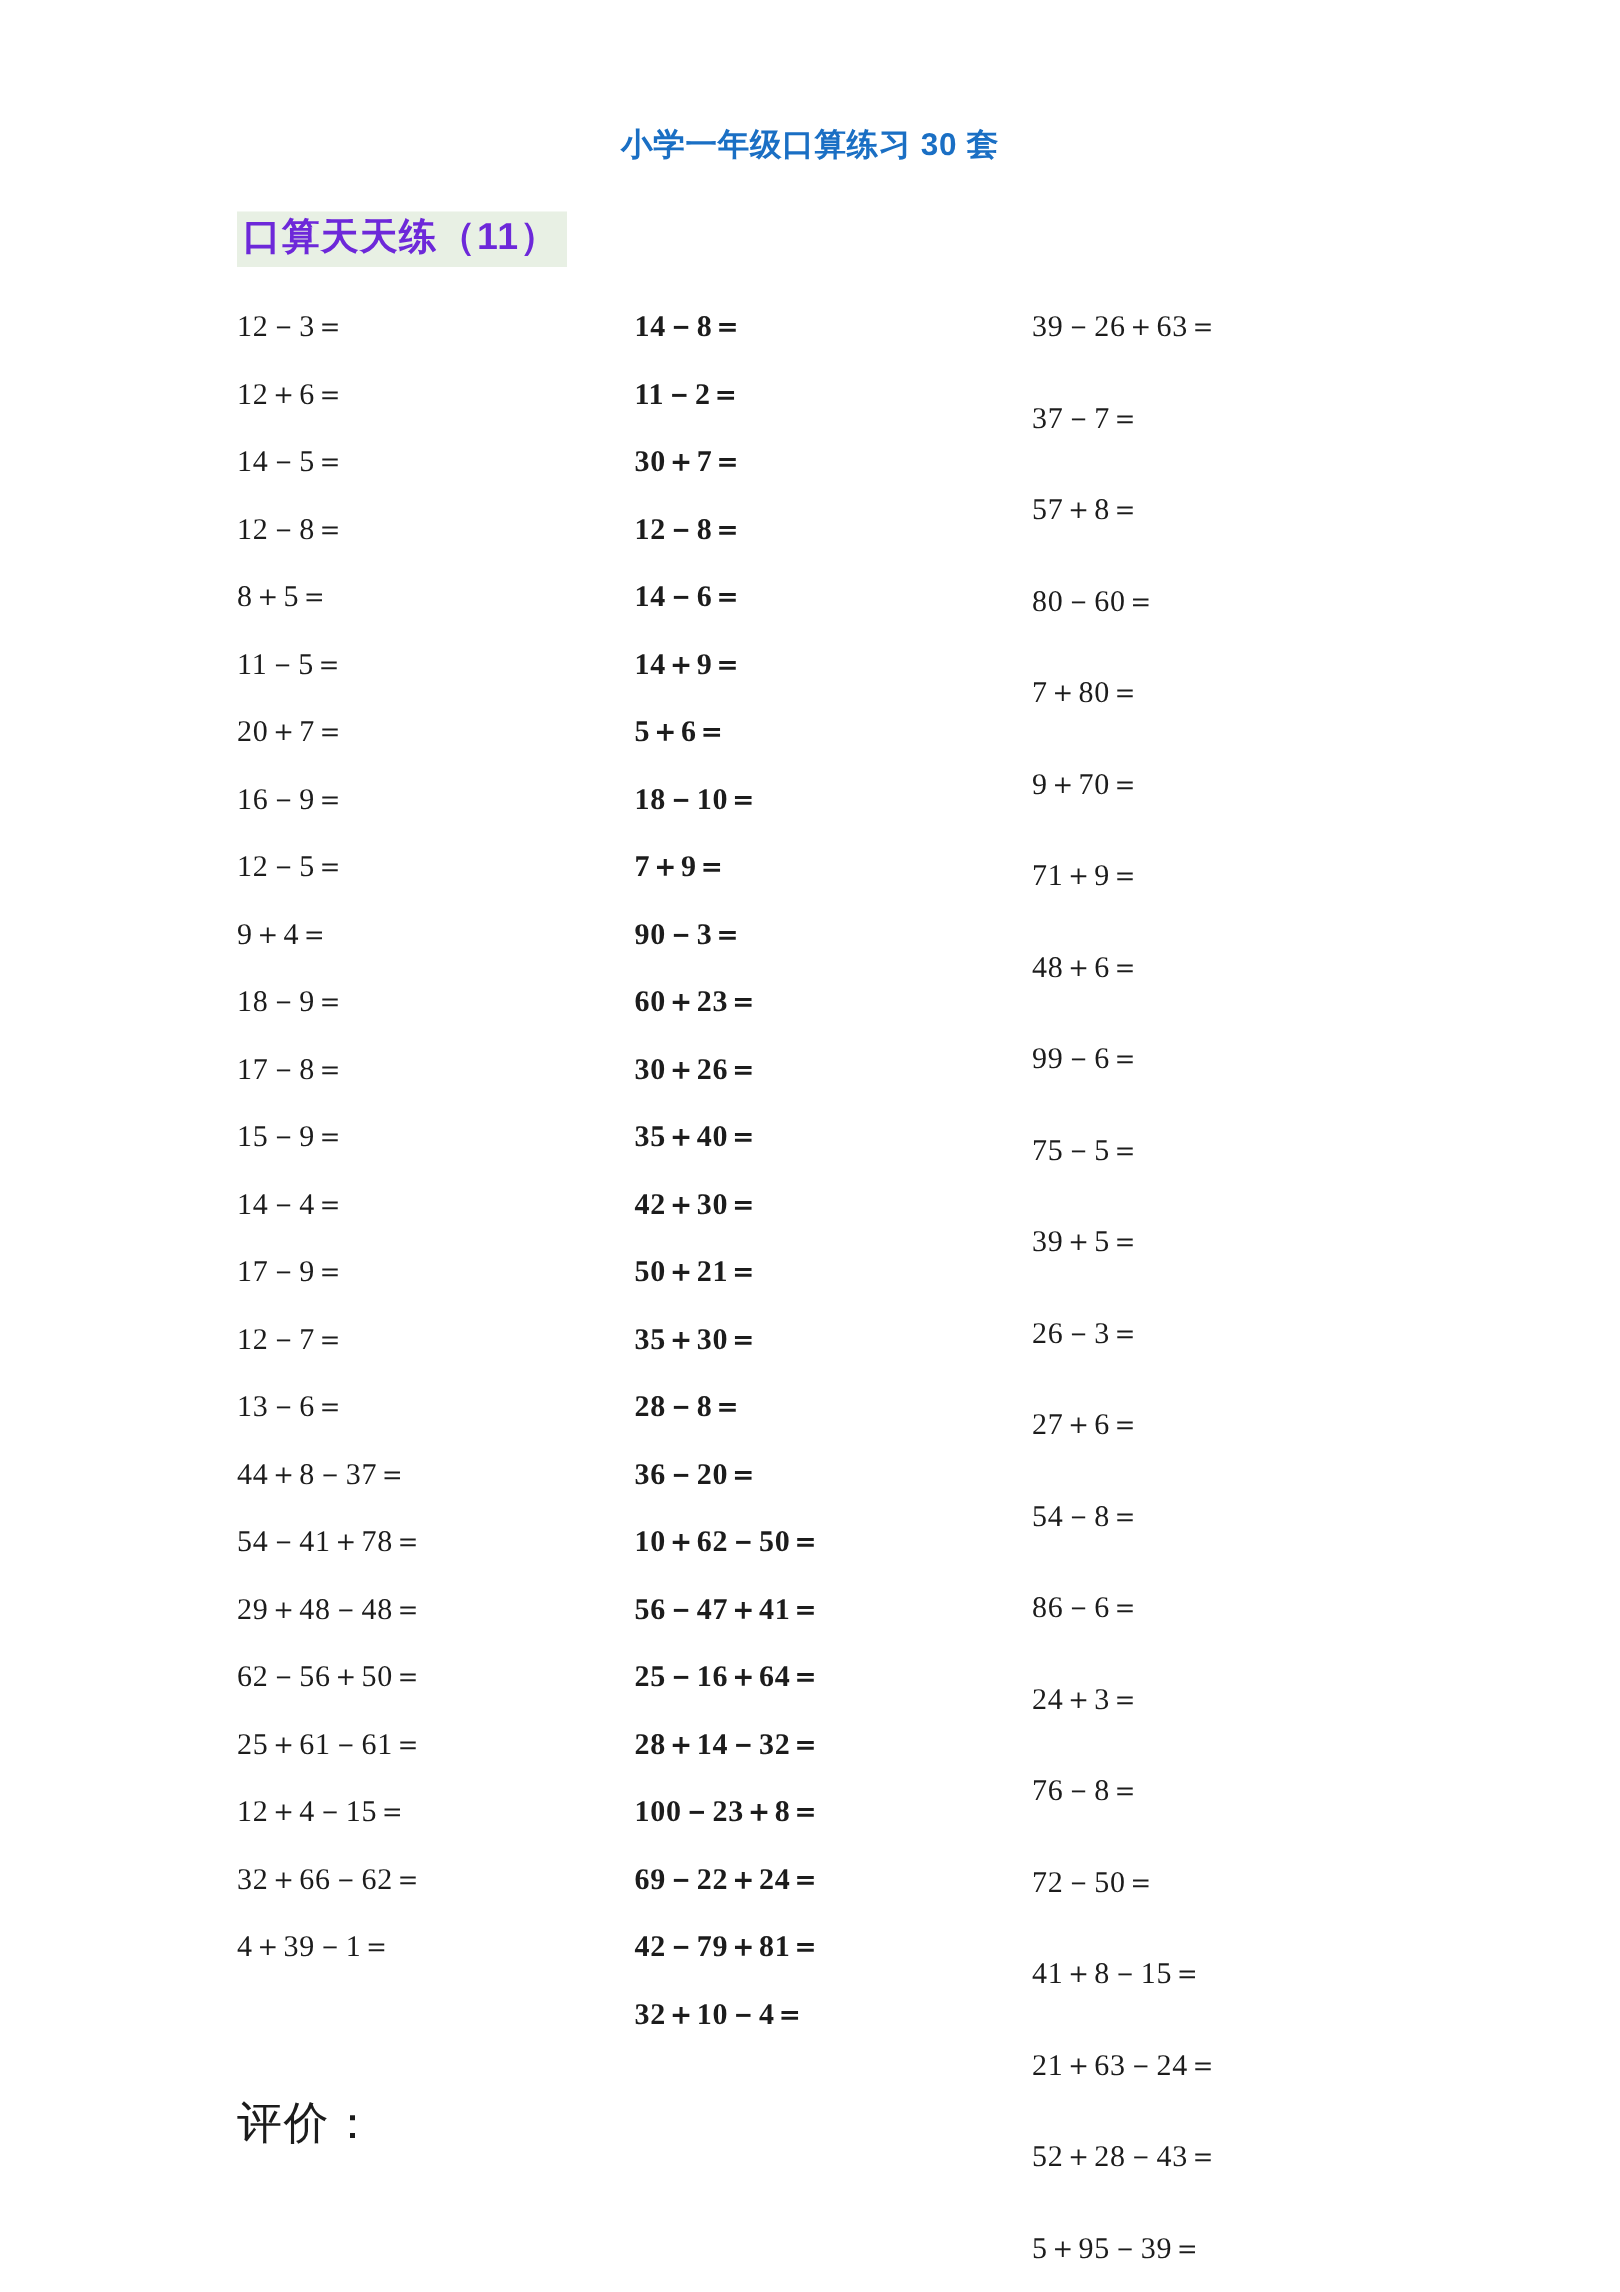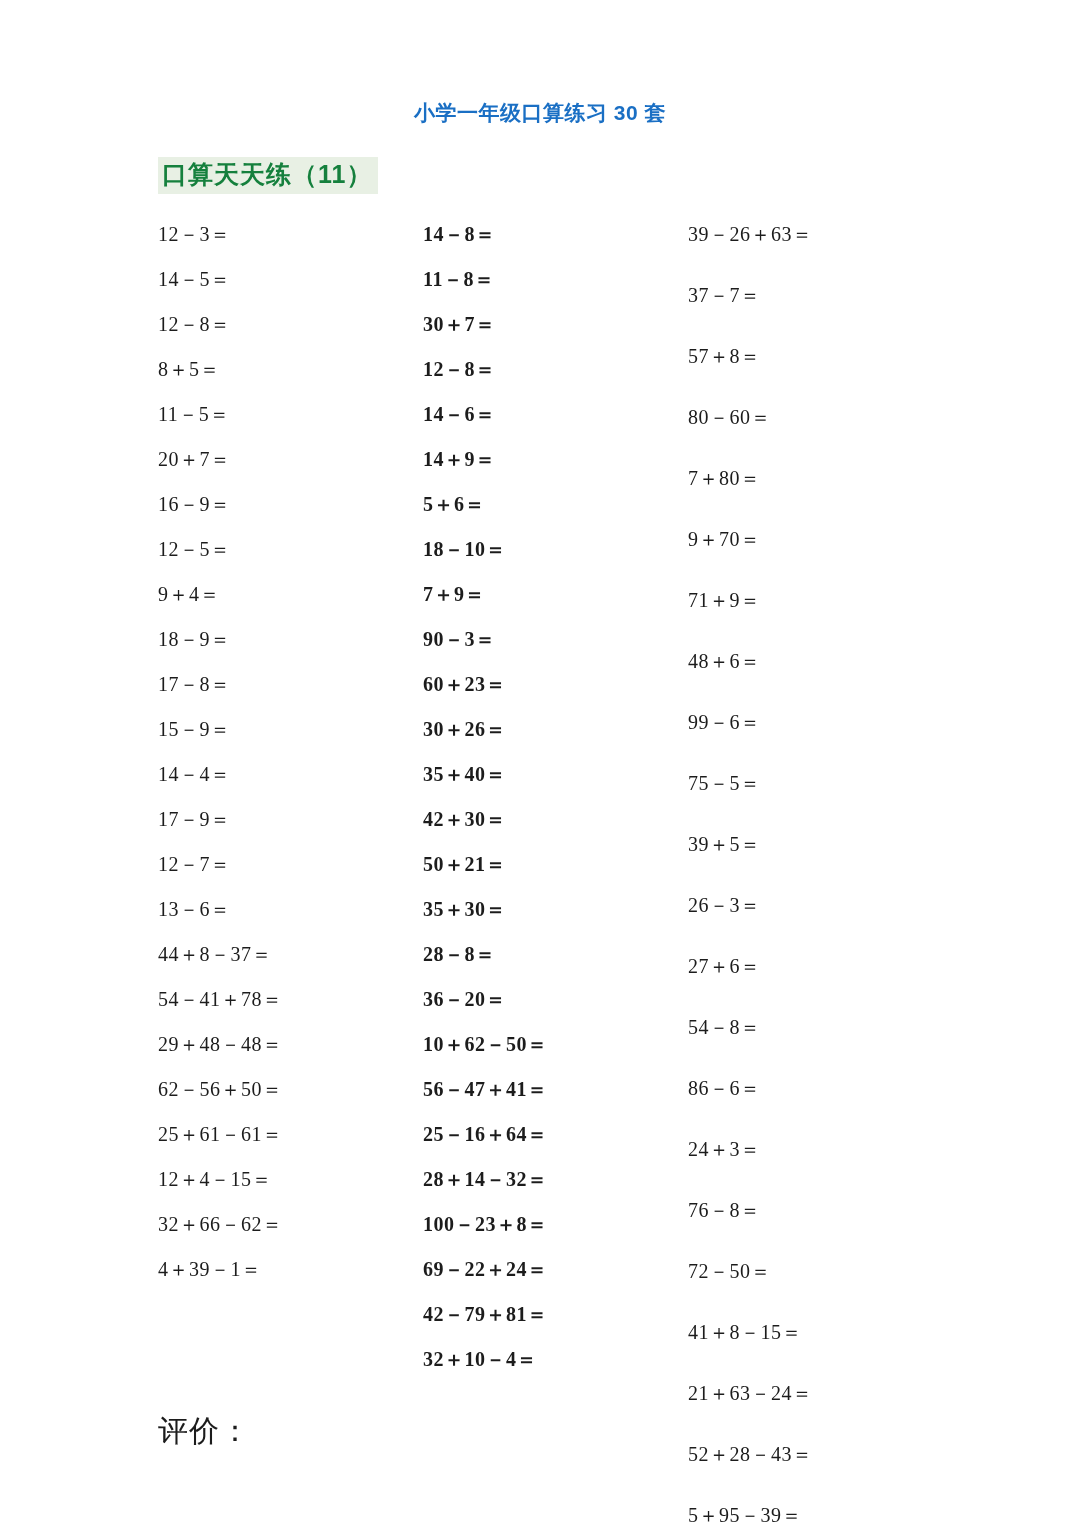--- a/index.html
+++ b/index.html
@@ -22,34 +22,34 @@
     box-sizing: border-box;
     padding: 0;
   }
   .doc-title {
     text-align: center;
     font-family: "Liberation Sans", sans-serif;
     font-weight: bold;
     font-size: 21px;
     color: #1a6fc4;
     letter-spacing: 0.5px;
-    margin: 16px;
+    margin: 0;
     padding-top: 84px;
     line-height: 1.2;
   }
   .section-title-row {
     margin-top: 32px;
     padding-left: 158px;
   }
   .section-title {
     display: inline-block;
     font-family: "Liberation Sans", sans-serif;
     font-weight: bold;
     font-size: 25px;
-    color: #15803d;
+    color: #6d28d9;
     background: #e8f0e4;
     padding: 2px 6px 4px 4px;
     line-height: 1.25;
     letter-spacing: 1px;
   }
   .columns {
     margin-top: 18px;
     display: flex;
     flex-direction: row;
     align-items: flex-start;
@@ -89,20 +89,21 @@
 
   <h1 class="doc-title">小学一年级口算练习 30 套</h1>
 
   <div class="section-title-row">
     <span class="section-title">口算天天练（11）</span>
   </div>
 
   <div class="columns">
     <div class="col col-1">
       <div class="prob">12－3＝</div>
+      <div class="prob">12＋6＝</div>
       <div class="prob">14－5＝</div>
       <div class="prob">12－8＝</div>
       <div class="prob">8＋5＝</div>
       <div class="prob">11－5＝</div>
       <div class="prob">20＋7＝</div>
       <div class="prob">16－9＝</div>
       <div class="prob">12－5＝</div>
       <div class="prob">9＋4＝</div>
       <div class="prob">18－9＝</div>
       <div class="prob">17－8＝</div>
@@ -116,21 +117,21 @@
       <div class="prob">29＋48－48＝</div>
       <div class="prob">62－56＋50＝</div>
       <div class="prob">25＋61－61＝</div>
       <div class="prob">12＋4－15＝</div>
       <div class="prob">32＋66－62＝</div>
       <div class="prob">4＋39－1＝</div>
     </div>
 
     <div class="col col-2">
       <div class="prob">14－8＝</div>
-      <div class="prob">11－8＝</div>
+      <div class="prob">11－2＝</div>
       <div class="prob">30＋7＝</div>
       <div class="prob">12－8＝</div>
       <div class="prob">14－6＝</div>
       <div class="prob">14＋9＝</div>
       <div class="prob">5＋6＝</div>
       <div class="prob">18－10＝</div>
       <div class="prob">7＋9＝</div>
       <div class="prob">90－3＝</div>
       <div class="prob">60＋23＝</div>
       <div class="prob">30＋26＝</div>

